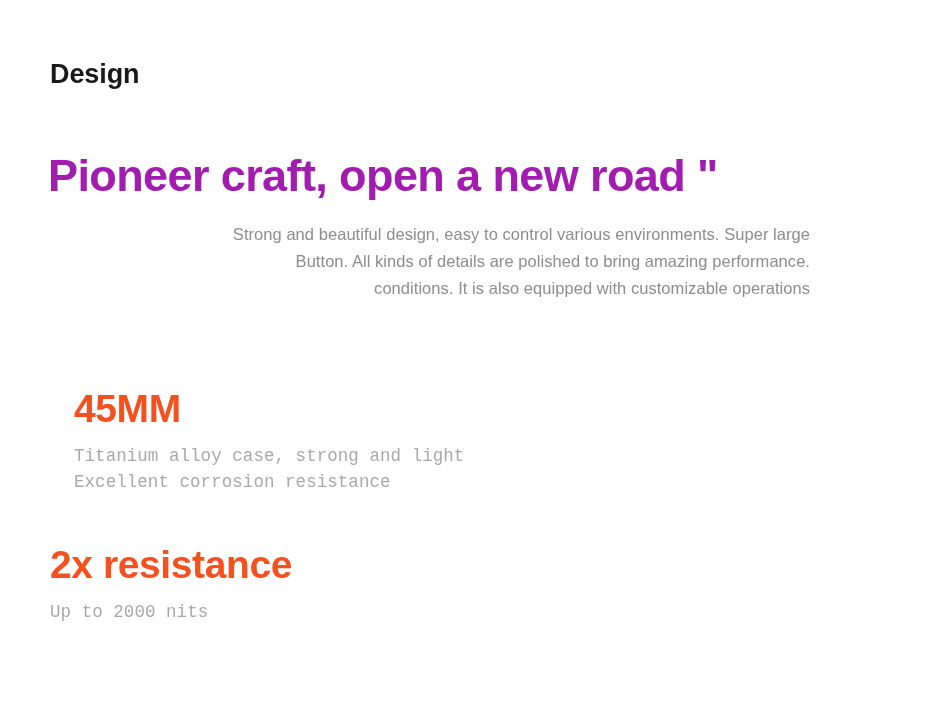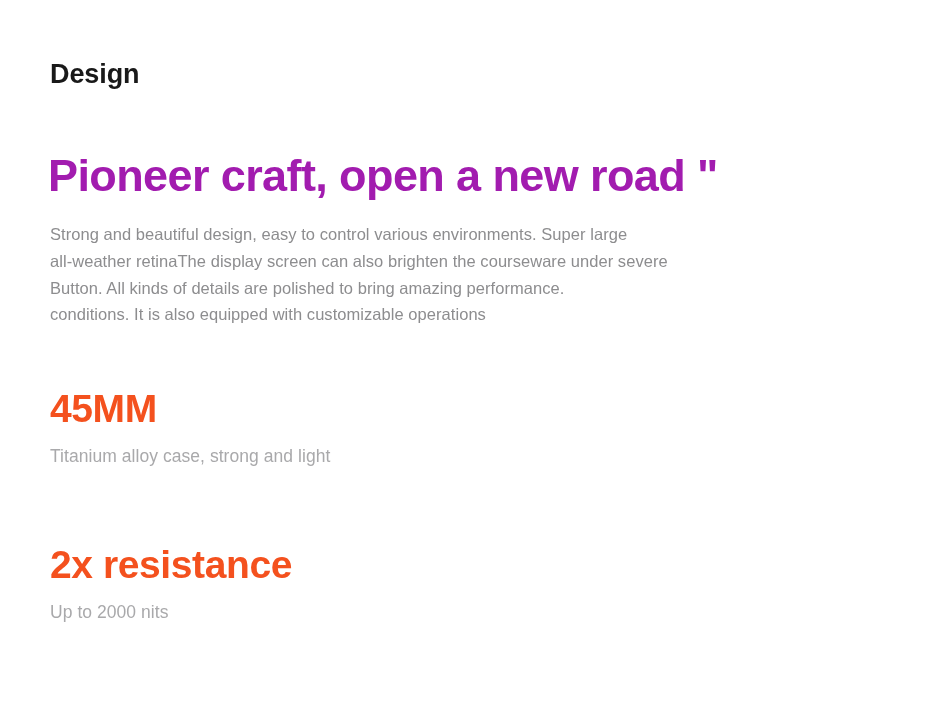--- a/index.html
+++ b/index.html
@@ -54,32 +54,33 @@
   .paragraph {
     position: absolute;
     left: 50px;
     top: 221px;
     width: 760px;
     font-size: 16.5px;
     font-weight: 400;
     color: #8d8d8f;
     line-height: 26.8px;
     letter-spacing: 0.05px;
+    text-align: right;
   }
   .paragraph .pline {
     display: block;
     white-space: nowrap;
   }
 
   
   .spec-block {
     position: absolute;
     left: 50px;
   }
-  .spec-block.block-1 { top: 386px; }
+  .spec-block.block-1 { top: 386px; margin-left: 24px; }
   .spec-block.block-2 { top: 542px; }
 
   .spec-value {
     font-size: 39px;
     font-weight: 700;
     color: #f4511e;
     letter-spacing: -0.4px;
     line-height: 1.16;
     margin: 0;
     white-space: nowrap;
@@ -89,42 +90,43 @@
     margin-top: 13px;
     font-size: 17.5px;
     font-weight: 400;
     color: #a9a9ab;
     line-height: 25.5px;
     letter-spacing: 0.05px;
   }
   .spec-notes .nline {
     display: block;
     white-space: nowrap;
+    font-family: Liberation Mono, monospace;
   }
 </style>
 </head>
 <body>
 
 <div class="slide">
 
   <div class="eyebrow">Design</div>
 
   <h1 class="headline">Pioneer craft, open a new road "</h1>
 
   <div class="paragraph">
     <span class="pline">Strong and beautiful design, easy to control various environments. Super large</span>
-    <span class="pline">all-weather retinaThe display screen can also brighten the courseware under severe</span>
     <span class="pline">Button. All kinds of details are polished to bring amazing performance.</span>
     <span class="pline">conditions. It is also equipped with customizable operations</span>
   </div>
 
   <div class="spec-block block-1">
     <div class="spec-value">45MM</div>
     <div class="spec-notes">
       <span class="nline">Titanium alloy case, strong and light</span>
+      <span class="nline">Excellent corrosion resistance</span>
     </div>
   </div>
 
   <div class="spec-block block-2">
     <div class="spec-value">2x resistance</div>
     <div class="spec-notes">
       <span class="nline">Up to 2000 nits</span>
     </div>
   </div>
 

